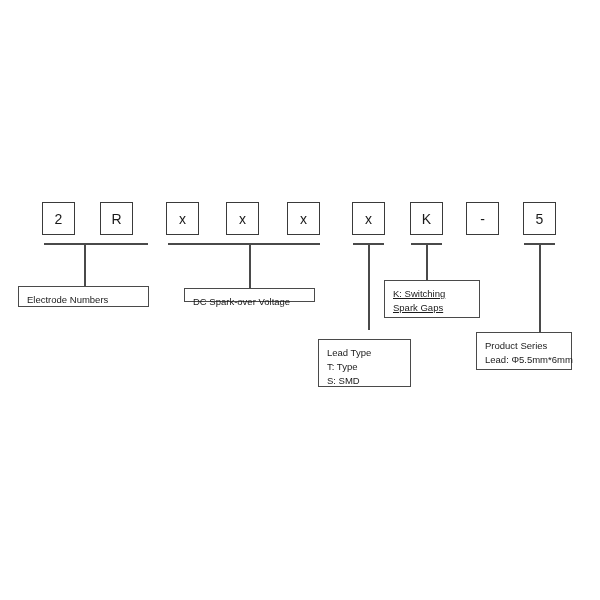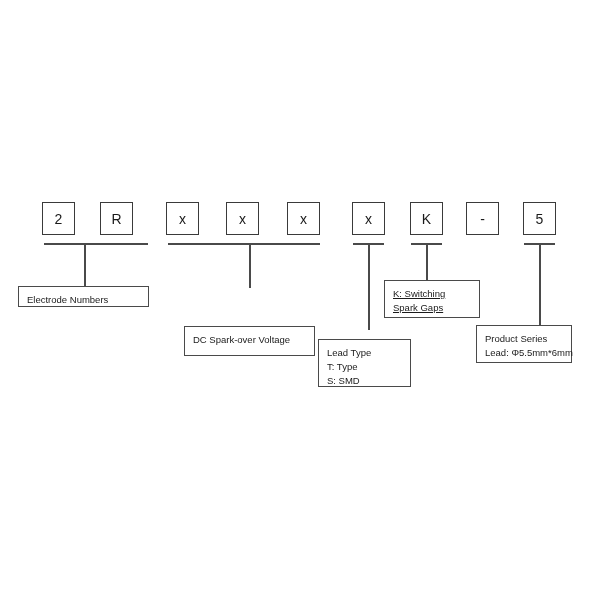--- a/index.html
+++ b/index.html
@@ -105,33 +105,33 @@
   <div class="hline" style="left:411px; top:243px; width:31px;"></div>
   <div class="vline" style="left:426px; top:243px; height:37px;"></div>
 
   <div class="hline" style="left:524px; top:243px; width:31px;"></div>
   <div class="vline" style="left:539px; top:243px; height:89px;"></div>
 
   <div class="desc-box" style="left:18px; top:286px; width:131px; height:21px;">
     <span class="line">Electrode Numbers</span>
   </div>
 
-  <div class="desc-box" style="left:184px; top:288px; width:131px; height:30px;margin-top:38px;">
+  <div class="desc-box" style="left:184px; top:288px; width:131px; height:14px;">
     <span class="line">DC Spark-over Voltage</span>
   </div>
 
   <div class="desc-box" style="left:384px; top:280px; width:96px; height:38px;text-decoration:underline;">
     <span class="line">K: Switching</span>
     <span class="line">Spark Gaps</span>
   </div>
 
   <div class="desc-box" style="left:318px; top:339px; width:93px; height:48px;">
     <span class="line">Lead Type</span>
     <span class="line">T: Type</span>
     <span class="line">S: SMD</span>
   </div>
 
-  <div class="desc-box" style="left:476px; top:325px; width:96px; height:38px;">
+  <div class="desc-box" style="left:476px; top:332px; width:96px; height:38px;">
     <span class="line">Product Series</span>
     <span class="line">Lead: Φ5.5mm*6mm</span>
   </div>
 
 </div>
 
 </body></html>

